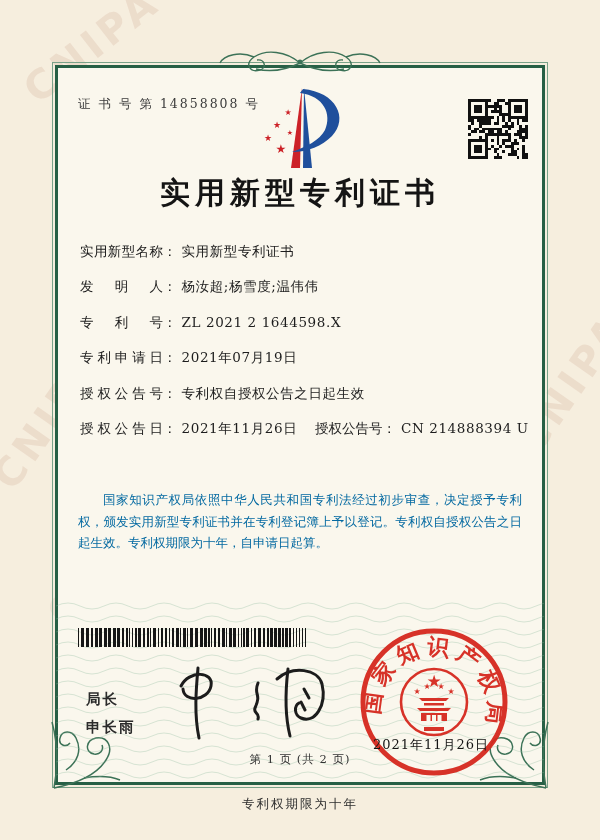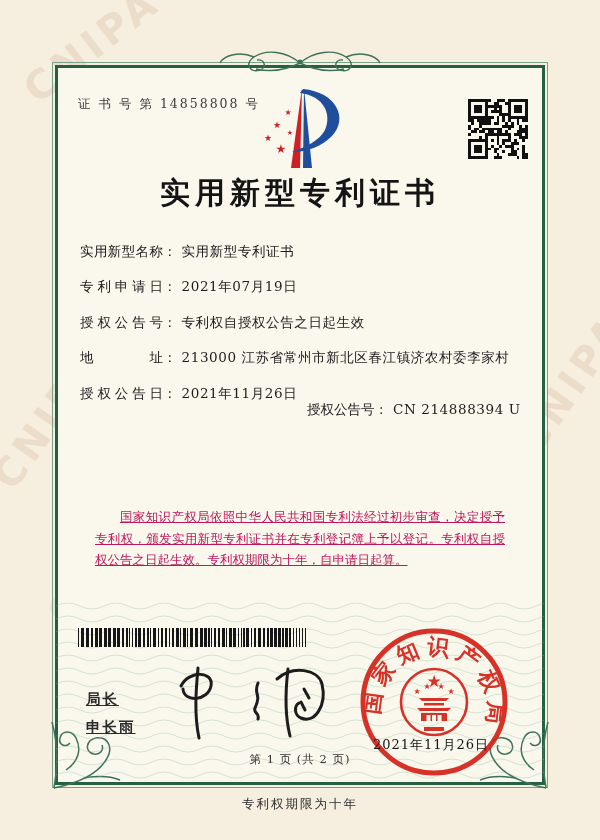--- a/index.html
+++ b/index.html
@@ -23,31 +23,31 @@
   .cert-no{position:absolute;left:78px;top:96px;font-size:12.5px;letter-spacing:2px;color:#3a3a3a;}
   .logo{position:absolute;left:246px;top:84px;width:110px;height:88px;}
   .qr{position:absolute;left:468px;top:99px;width:60px;height:60px;}
   .title{position:absolute;left:0;right:0;top:173px;text-align:center;
       font-size:30px;font-weight:700;letter-spacing:5px;color:#141414;}
   .fields{position:absolute;left:80px;top:243px;width:442px;}
   .row{position:relative;height:35.4px;font-size:13.5px;white-space:nowrap;}
   .label{display:inline-block;width:83px;text-align:justify;text-align-last:justify;color:#1d1d1d;}
   .colon{margin-right:5px;color:#1d1d1d;}
   .value{color:#1d1d1d;letter-spacing:0.6px;}
-  .col2{position:absolute;left:227px;top:0;margin-top:16px;}
+  .col2{position:absolute;left:235px;top:0;}
   .paras{position:absolute;left:78px;top:489px;width:444px;z-index:2;}
-  .paras p{margin:17px;font-size:12.5px;line-height:21.5px;text-indent:2em;
-      text-align:justify;color:#be185d;text-decoration:underline;}
+  .paras p{margin:0;font-size:12.5px;line-height:21.5px;text-indent:2em;
+      text-align:justify;color:#0369a1;}
   .guilloche{position:absolute;left:56px;top:598px;width:488px;height:188px;z-index:1;}
   .guilloche path{stroke:#8ab69c;fill:none;stroke-width:1;opacity:.32;}
   .barcode{position:absolute;left:78px;top:628px;width:233px;height:19px;display:flex;z-index:2;}
   .barcode i{background:#161616;height:100%;flex:none;}
   .director{position:absolute;left:86px;top:690px;z-index:2;
       font-family:"DejaVu Sans",sans-serif;font-weight:700;font-size:14.5px;color:#2b2b2b;}
-  .director div{margin-bottom:9px;letter-spacing:2px;text-decoration:underline;}
+  .director div{margin-bottom:9px;letter-spacing:2px;}
   .signature{position:absolute;left:168px;top:656px;width:178px;height:94px;z-index:3;}
   .seal{position:absolute;left:356px;top:626px;width:156px;height:154px;z-index:3;opacity:.95;}
   .seal-date{position:absolute;left:356px;top:736px;width:150px;text-align:center;z-index:4;
       font-size:13px;letter-spacing:1px;color:#141414;}
   .page-note{position:absolute;left:0;right:0;top:752px;text-align:center;
       font-size:11.5px;color:#333;z-index:2;letter-spacing:1px;}
   .cont-note{position:absolute;left:0;right:0;top:796px;text-align:center;
       font-size:12.5px;color:#2e2e2e;letter-spacing:2px;}
   svg text.cn{font-family:"DejaVu Serif",serif;}
 </style>
@@ -373,27 +373,30 @@
       <rect x="20" y="20" width="1" height="1" fill="#111"></rect>
     </svg>
 
   <div class="title">实用新型专利证书</div>
 
   <div class="fields">
     <div class="row">
       <span class="label">实用新型名称</span><span class="colon">：</span><span class="value">实用新型专利证书</span>
     </div>
     <div class="row">
+      <span class="label">发明人</span><span class="colon">：</span><span class="value">杨汝超;杨雪度;温伟伟</span>
+    </div>
+    <div class="row">
+      <span class="label">专利号</span><span class="colon">：</span><span class="value">ZL 2021 2 1644598.X</span>
+    </div>
+    <div class="row">
       <span class="label">专利申请日</span><span class="colon">：</span><span class="value">2021年07月19日</span>
     </div>
     <div class="row">
       <span class="label">授权公告号</span><span class="colon">：</span><span class="value">专利权自授权公告之日起生效</span>
-    </div>
-    <div class="row">
-      <span class="label">地址</span><span class="colon">：</span><span class="value">213000 江苏省常州市新北区春江镇济农村委李家村</span>
     </div>
     <div class="row">
       <span class="label">授权公告日</span><span class="colon">：</span><span class="value">2021年11月26日</span>
       <span class="col2">
         <span>授权公告号</span><span class="colon">：</span><span class="value">CN 214888394 U</span>
       </span>
     </div>
   </div>
 
   <div class="paras">

